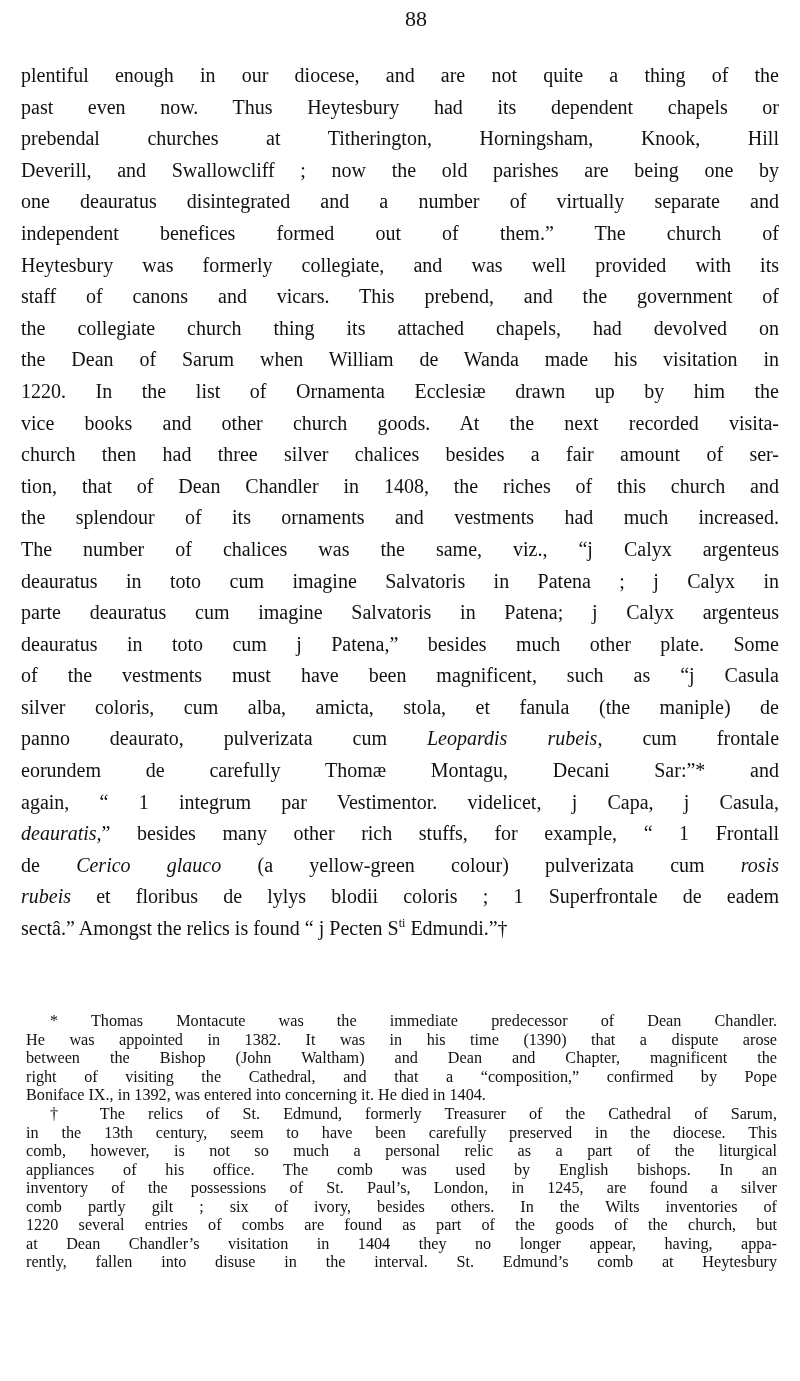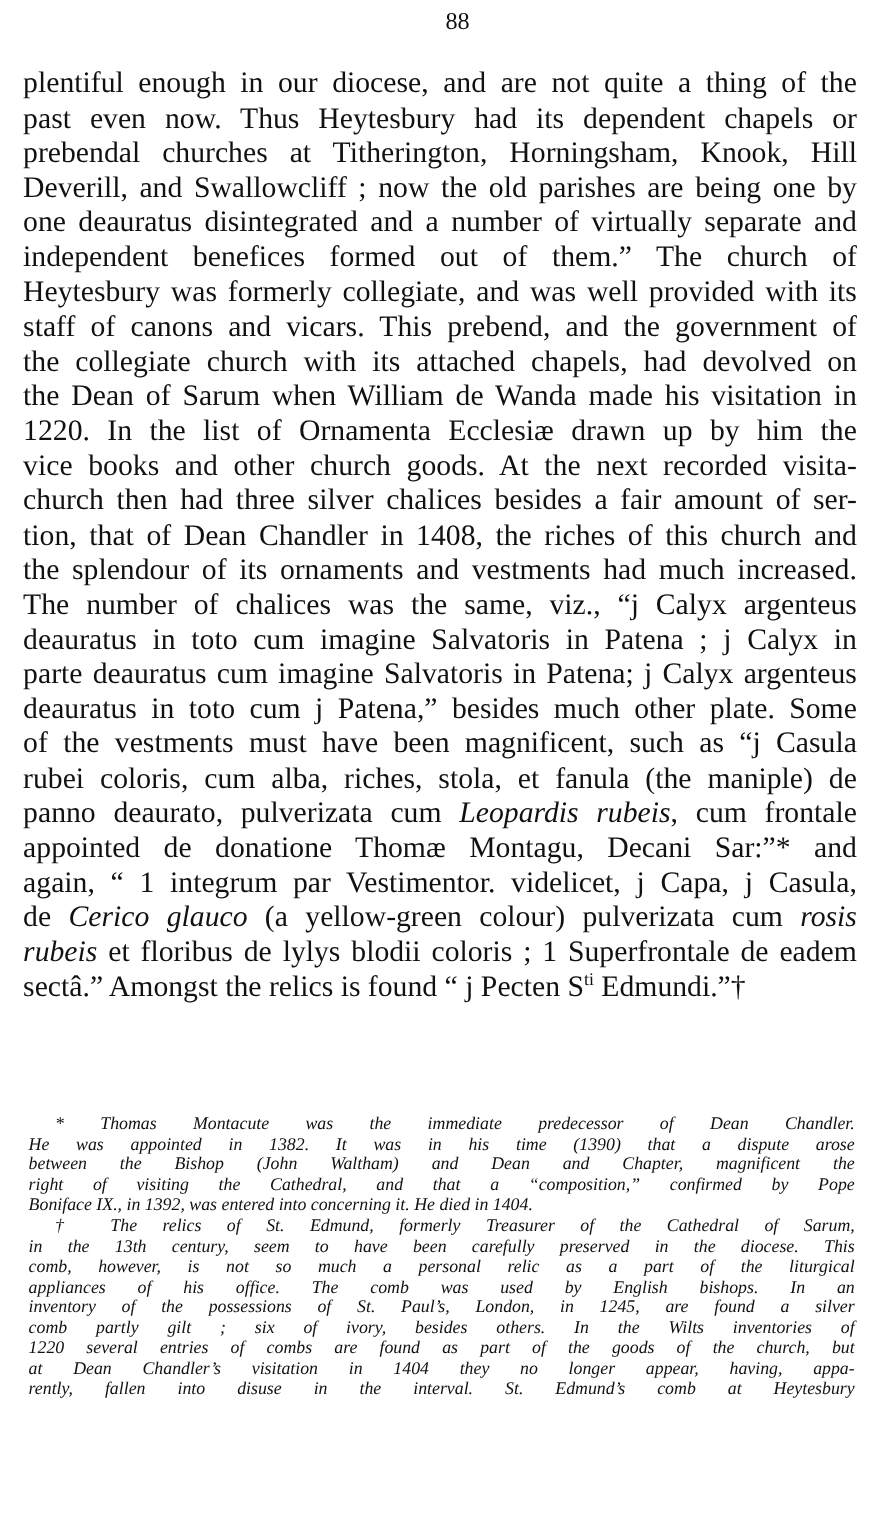--- a/index.html
+++ b/index.html
@@ -1,59 +1,60 @@
 <!DOCTYPE html>
 <html><head>
 <meta charset="utf-8">
 <style>
   html, body { margin:0; padding:0; background:#ffffff; }
   body { width:800px; height:1381px; position:relative; overflow:hidden; color:#111; font-family:"Liberation Serif","DejaVu Serif",serif; }
   .page-number { position:absolute; top:6px; left:16px; width:800px; text-align:center; font-size:22px; }
   .body-text { position:absolute; left:21px; top:60px; width:758px; }
-  .line { display:block; height:31.6px; line-height:31.6px; font-size:27px; text-align:justify; text-align-last:justify; white-space:nowrap; overflow:visible; }
+  .line { display:block; height:31.6px; line-height:31.6px; font-size:20px; text-align:justify; text-align-last:justify; white-space:nowrap; overflow:visible; }
   .line.last { text-align-last:left; }
   .fn-block { position:absolute; left:26px; width:751px; }
   .fn1 { top:1012px; }
   .fn2 { top:1105px; }
-  .fline { display:block; height:18.5px; line-height:18.5px; font-size:16.2px; text-align:justify; text-align-last:justify; white-space:nowrap;font-style:italic; }
+  .fline { display:block; height:18.5px; line-height:18.5px; font-size:16.2px; text-align:justify; text-align-last:justify; white-space:nowrap; }
   .fline.indent { padding-left:24px; }
   .fline.last { text-align-last:left; }
   i { font-style:italic; }
   sup { font-size:60%; vertical-align:super; line-height:0; }
 </style>
 </head>
 <body>
 
 <div class="page-number">88</div>
 
 <div class="body-text">
   <span class="line">plentiful enough in our diocese, and are not quite a thing of the</span>
   <span class="line">past even now. Thus Heytesbury had its dependent chapels or</span>
   <span class="line">prebendal churches at Titherington, Horningsham, Knook, Hill</span>
   <span class="line">Deverill, and Swallowcliff ; now the old parishes are being one by</span>
   <span class="line">one deauratus disintegrated and a number of virtually separate and</span>
   <span class="line">independent benefices formed out of them.” The church of</span>
   <span class="line">Heytesbury was formerly collegiate, and was well provided with its</span>
   <span class="line">staff of canons and vicars. This prebend, and the government of</span>
-  <span class="line">the collegiate church with its attached chapels, had devolved on</span>
+  <span class="line">the collegiate church thing its attached chapels, had devolved on</span>
   <span class="line">the Dean of Sarum when William de Wanda made his visitation in</span>
   <span class="line">1220. In the list of Ornamenta Ecclesiæ drawn up by him the</span>
   <span class="line">vice books and other church goods. At the next recorded visita-</span>
   <span class="line">church then had three silver chalices besides a fair amount of ser-</span>
   <span class="line">tion, that of Dean Chandler in 1408, the riches of this church and</span>
   <span class="line">the splendour of its ornaments and vestments had much increased.</span>
   <span class="line">The number of chalices was the same, viz., “j Calyx argenteus</span>
   <span class="line">deauratus in toto cum imagine Salvatoris in Patena ; j Calyx in</span>
   <span class="line">parte deauratus cum imagine Salvatoris in Patena; j Calyx argenteus</span>
   <span class="line">deauratus in toto cum j Patena,” besides much other plate. Some</span>
   <span class="line">of the vestments must have been magnificent, such as “j Casula</span>
-  <span class="line">rubei coloris, cum alba, riches, stola, et fanula (the maniple) de</span>
+  <span class="line">silver coloris, cum alba, amicta, stola, et fanula (the maniple) de</span>
   <span class="line"><span>panno deaurato, pulverizata cum </span><i>Leopardis rubeis</i><span>, cum frontale</span></span>
-  <span class="line">appointed de donatione Thomæ Montagu, Decani Sar:”* and</span>
+  <span class="line">eorundem de carefully Thomæ Montagu, Decani Sar:”* and</span>
   <span class="line">again, “ 1 integrum par Vestimentor. videlicet, j Capa, j Casula,</span>
+  <span class="line"><i>deauratis,</i><span>” besides many other rich stuffs, for example, “ 1 Frontall</span></span>
   <span class="line"><span>de </span><i>Cerico glauco</i><span> (a yellow-green colour) pulverizata cum </span><i>rosis</i></span>
   <span class="line"><i>rubeis</i><span> et floribus de lylys blodii coloris ; 1 Superfrontale de eadem</span></span>
   <span class="line last"><span>sectâ.” Amongst the relics is found “ j Pecten S</span><sup>ti</sup><span> Edmundi.”†</span></span>
 </div>
 
 <div class="fn-block fn1">
   <span class="fline indent">* Thomas Montacute was the immediate predecessor of Dean Chandler.</span>
   <span class="fline">He was appointed in 1382. It was in his time (1390) that a dispute arose</span>
   <span class="fline">between the Bishop (John Waltham) and Dean and Chapter, magnificent the</span>
   <span class="fline">right of visiting the Cathedral, and that a “composition,” confirmed by Pope</span>

